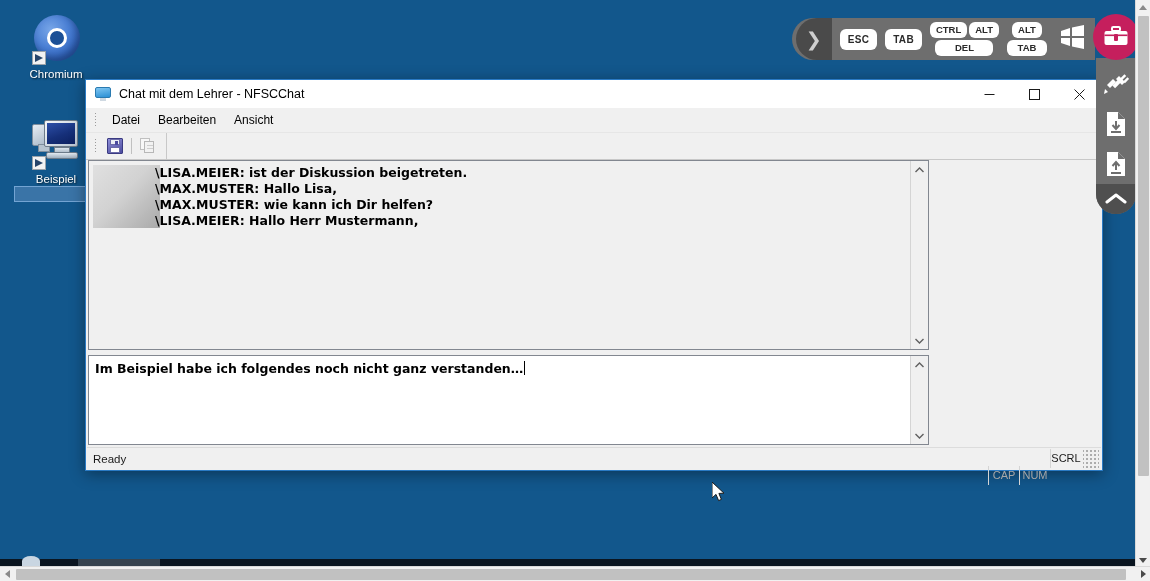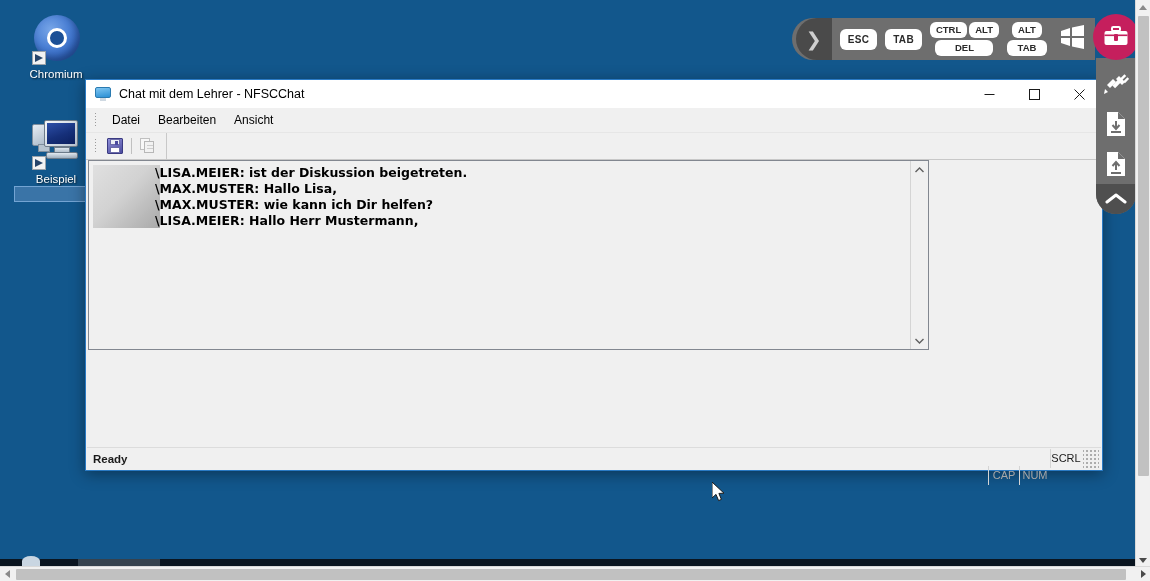--- a/index.html
+++ b/index.html
@@ -353,21 +353,21 @@
     position: absolute;
     left: 1px; right: 1px; bottom: 1px;
     height: 21px;
     background: #f0f0f0;
     border-top: 1px solid #dcdcdc;
     display: flex;
     align-items: center;
     font-size: 11.5px;
     color: #1a1a1a;
   }
-  .status-ready { margin-left: 6px; font-weight: bold; }
+  .status-ready { margin-left: 6px; }
   .status-spacer { flex: 1; }
   .status-cell {
     width: 30px; text-align: center;
     font-size: 11px;
     border-left: 1px solid #d4d4d4;
     line-height: 19px; height: 19px;
   }
   .status-cell.off { color: #a6a6a6; margin-top: 34px; }
   .status-cell.on  { color: #1a1a1a; }
   .status-grip {
@@ -639,20 +639,38 @@
         </div>
         <div class="track"></div>
         <div class="arrow">
           <svg width="9" height="6" viewBox="0 0 9 6">
               <polyline points="0.5,1 4.5,5 8.5,1" fill="none" stroke="#606060" stroke-width="1.4"></polyline>
             </svg>
         </div>
       </div>
     </div>
 
+    <div class="inputbox-wrap">
+      <div class="inputbox">
+        <div class="inputtext"><span>Im Beispiel habe ich folgendes noch nicht ganz verstanden…</span><span class="caret"></span></div>
+      </div>
+      <div class="vscroll">
+        <div class="arrow">
+          <svg width="9" height="6" viewBox="0 0 9 6">
+              <polyline points="0.5,5 4.5,1 8.5,5" fill="none" stroke="#606060" stroke-width="1.4"></polyline>
+            </svg>
+        </div>
+        <div class="track"></div>
+        <div class="arrow">
+          <svg width="9" height="6" viewBox="0 0 9 6">
+              <polyline points="0.5,1 4.5,5 8.5,1" fill="none" stroke="#606060" stroke-width="1.4"></polyline>
+            </svg>
+        </div>
+      </div>
+    </div>
 
     <div class="statusbar">
       <div class="status-ready">Ready</div>
       <div class="status-spacer"></div>
       <div class="status-cell off">CAP</div>
       <div class="status-cell off">NUM</div>
       <div class="status-cell on">SCRL</div>
       <div class="status-grip"></div>
     </div>
 

